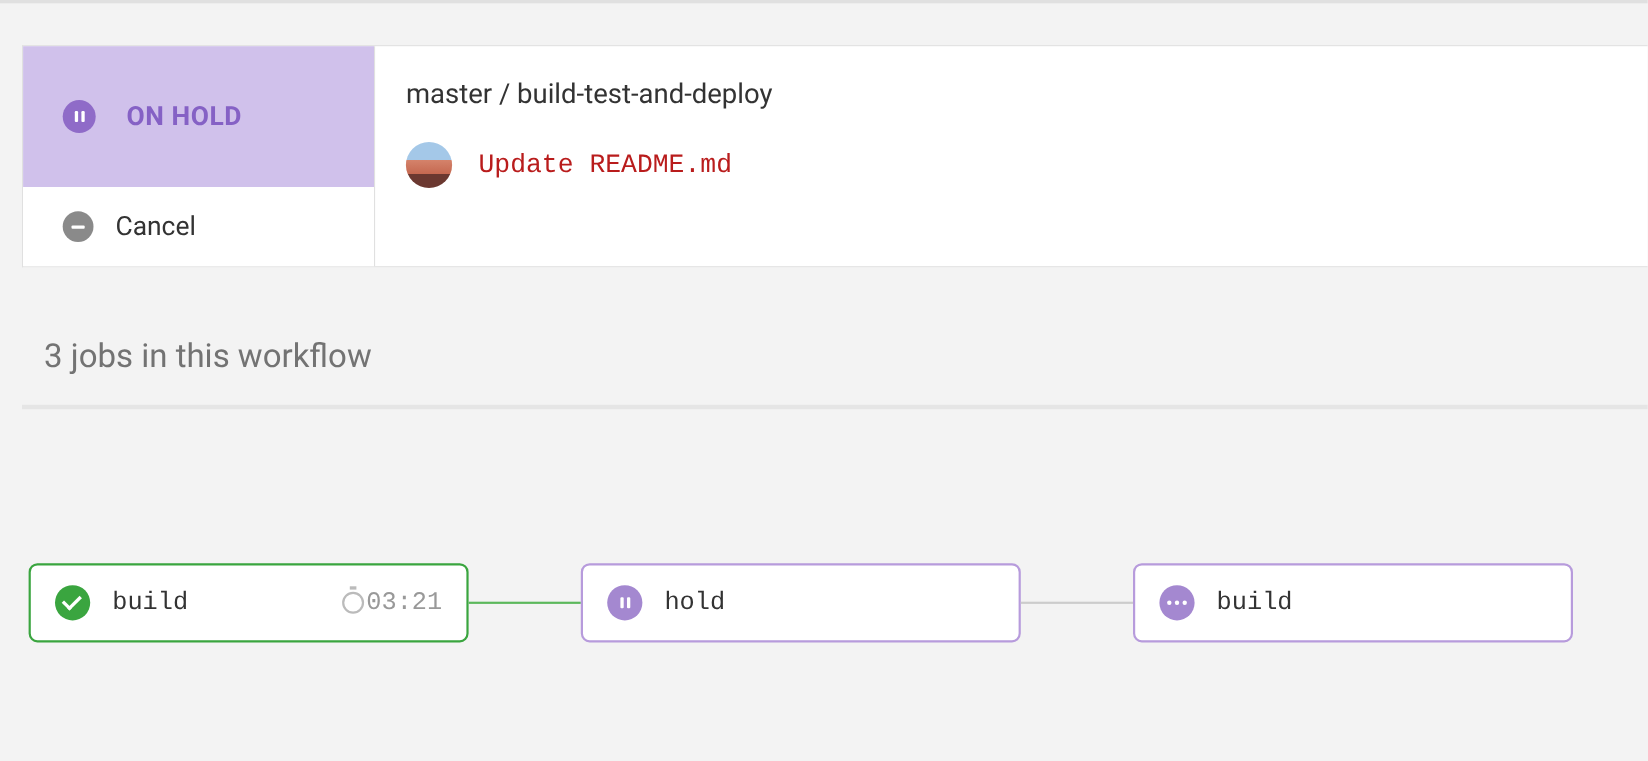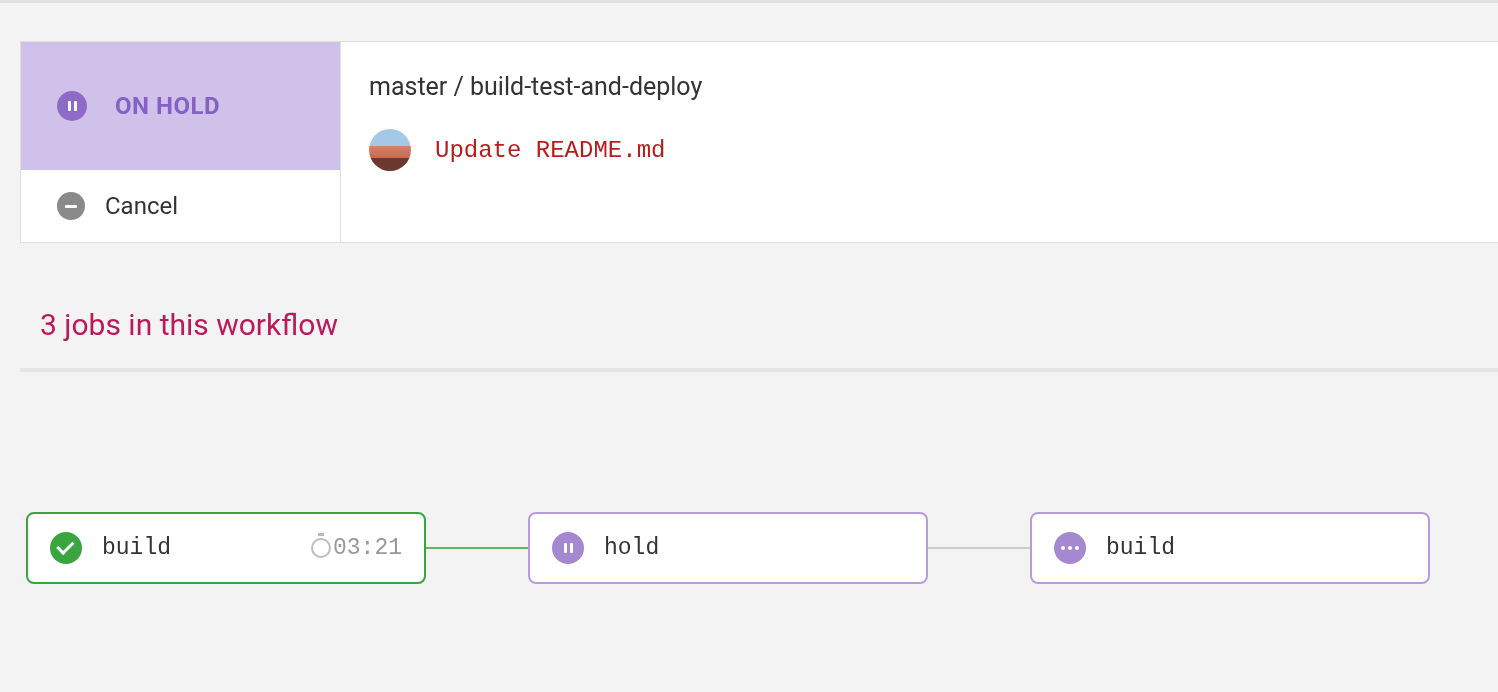--- a/index.html
+++ b/index.html
@@ -122,21 +122,21 @@
       flex-shrink: 0;
     }
     .commit-msg {
       font-family: "SFMono-Regular", Consolas, "Liberation Mono", Menlo, monospace;
       font-size: 24px;
       color: #b91c1c;
     }
     .subheading {
       margin: 64px 0 0 40px;
       font-size: 30px;
-      color: #be185d;
+      color: #737373;
       font-weight: 400;
     }
     .divider {
       height: 4px;
       background: #e5e5e5;
       margin: 26px 0 0 20px;
     }
     .workflow-area {
       position: relative;
       margin: 140px 0 0 26px;

